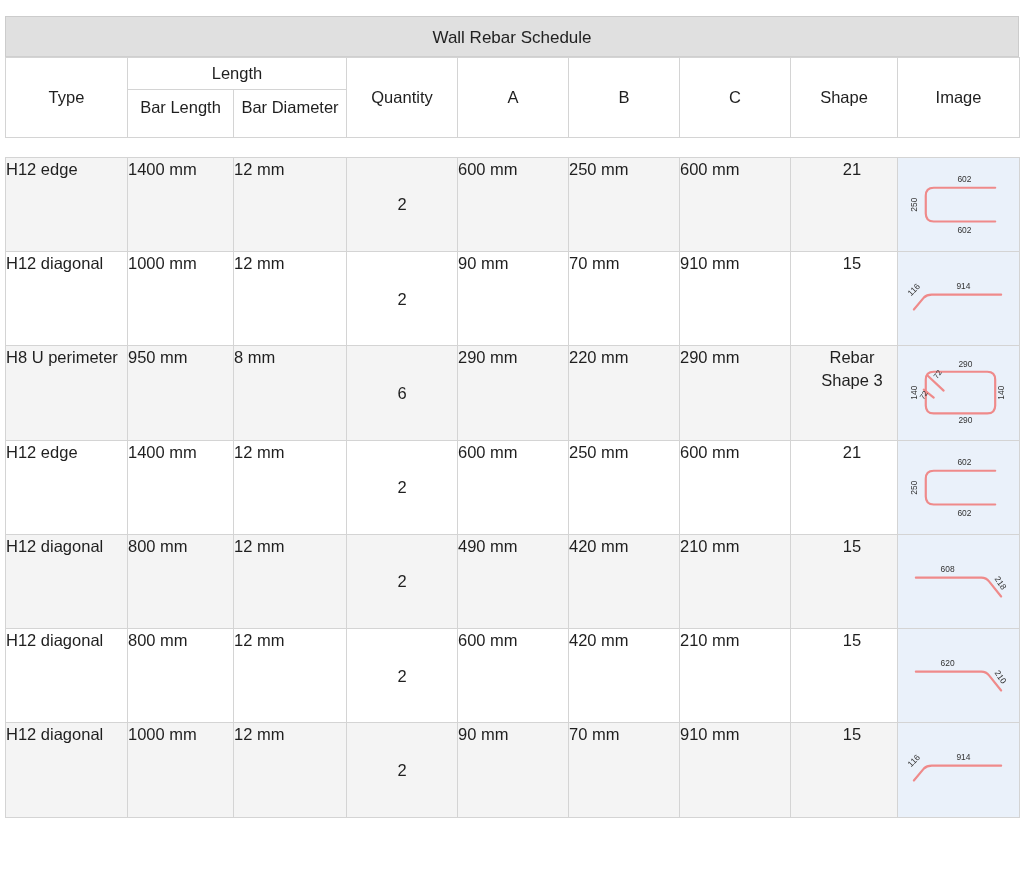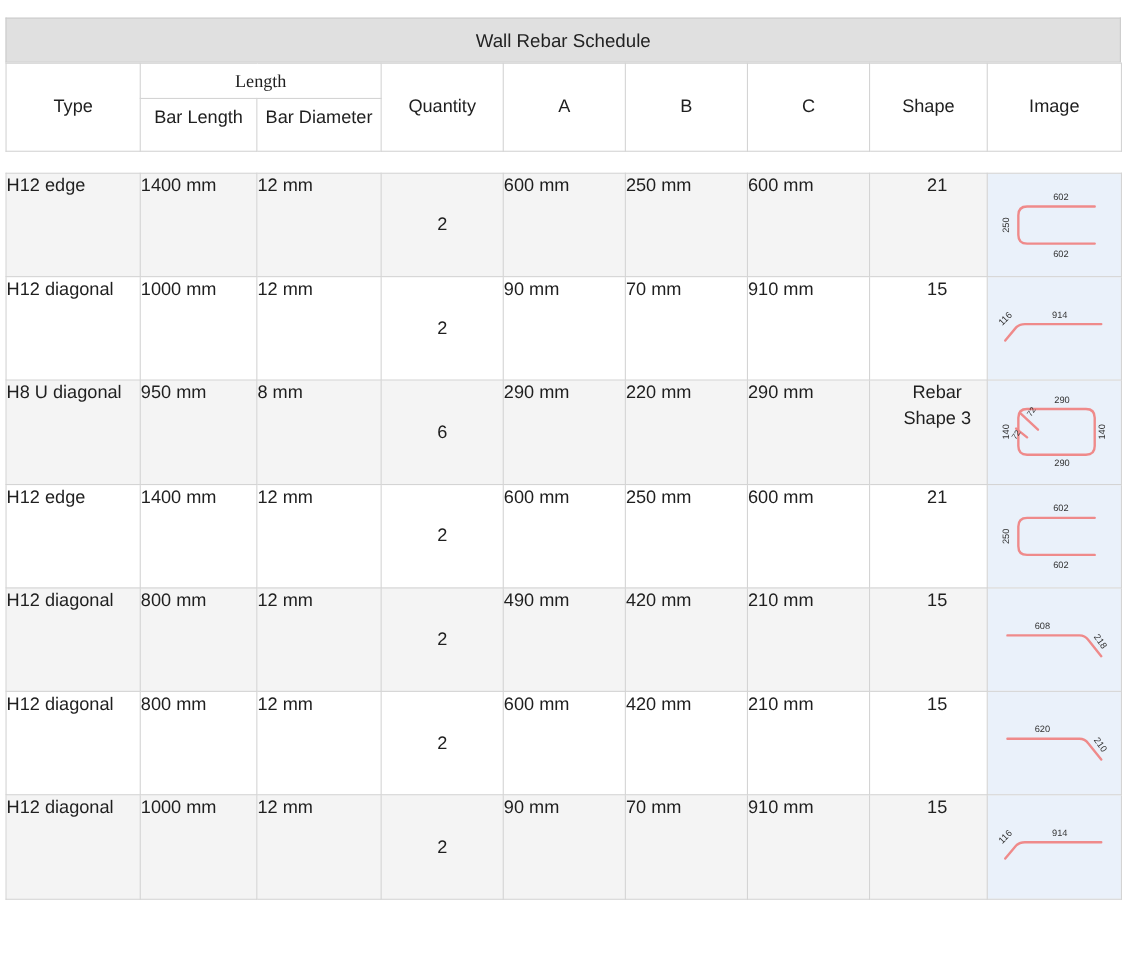--- a/index.html
+++ b/index.html
@@ -64,21 +64,21 @@
   col.c-img   { width: 122px; }
 
   
   .head-table td {
     text-align: center;
     vertical-align: middle;
     background: #ffffff;
     height: 40px;
   }
   .head-table td.tall { height: 80px; }
-  .head-table td.grp  { height: 32px; font-family: Liberation Serif, serif; }
+  .head-table td.grp  { height: 32px; }
   .head-table td.sub  { height: 48px; vertical-align: bottom; padding-bottom: 20px; }
   .head-table td.sub.two-line { line-height: 1.15; }
 
   
   .gap { height: 19px; }
 
   
   .body-table td {
     vertical-align: top;
     padding: 7px 6px 0 8px;
@@ -191,21 +191,21 @@
             <div class="imgbox">
               <svg viewBox="0 0 122 94" preserveAspectRatio="xMidYMid meet" xmlns="http://www.w3.org/2000/svg">
                 <path d="M16 58 L26 46 Q29 43 34 43 L104 43" fill="none" stroke="#ef8a8a" stroke-width="2.2" stroke-linecap="round" stroke-linejoin="round"></path>
                 <text x="18" y="40" font-family="Liberation Sans, sans-serif" font-size="8.5" fill="#333333" text-anchor="middle" transform="rotate(-45 18 40)">116</text>
                 <text x="66" y="37" font-family="Liberation Sans, sans-serif" font-size="8.5" fill="#333333" text-anchor="middle">914</text>
               </svg>
             </div>
           </td>
         </tr>
         <tr class="alt r-med">
-          <td>H8 U diagonal</td>
+          <td>H8 U perimeter</td>
           <td>950 mm</td>
           <td>8 mm</td>
           <td class="qty">6</td>
           <td class="num">290 mm</td>
           <td class="num">220 mm</td>
           <td class="num">290 mm</td>
           <td class="shape">Rebar Shape 3</td>
           <td class="imgcell">
             <div class="imgbox">
               <svg viewBox="0 0 122 94" preserveAspectRatio="xMidYMid meet" xmlns="http://www.w3.org/2000/svg">

